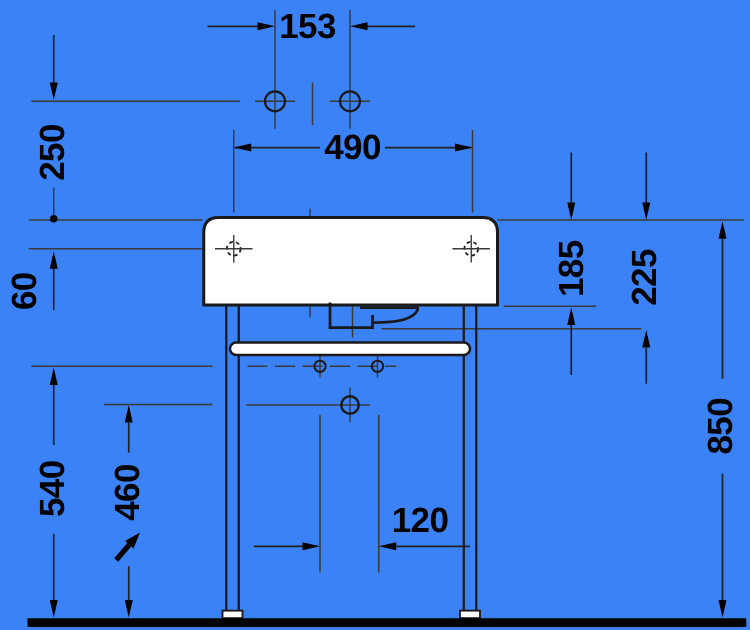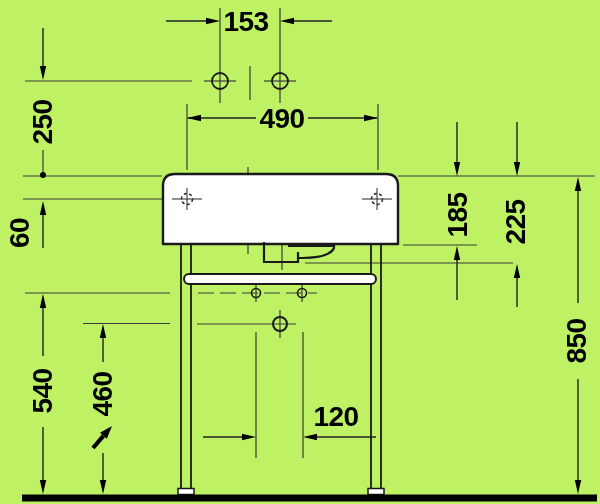--- a/index.html
+++ b/index.html
@@ -1,16 +1,16 @@
 <!DOCTYPE html>
 <html><head>
 <meta charset="utf-8">
 <style>
   html,body{margin:0;padding:0;background:#ffffff;}
-  .stage{position:relative;width:600px;height:504px;background:#bef264;overflow:hidden;}
+  .stage{position:relative;width:600px;height:504px;background:#3b82f6;overflow:hidden;}
   svg{display:block;}
   text.dim{
     font-family:"Liberation Sans", sans-serif;
     font-weight:bold;
     font-size:28px;
     fill:#000000;
     letter-spacing:-0.5px;
   }
 </style>
 </head>

